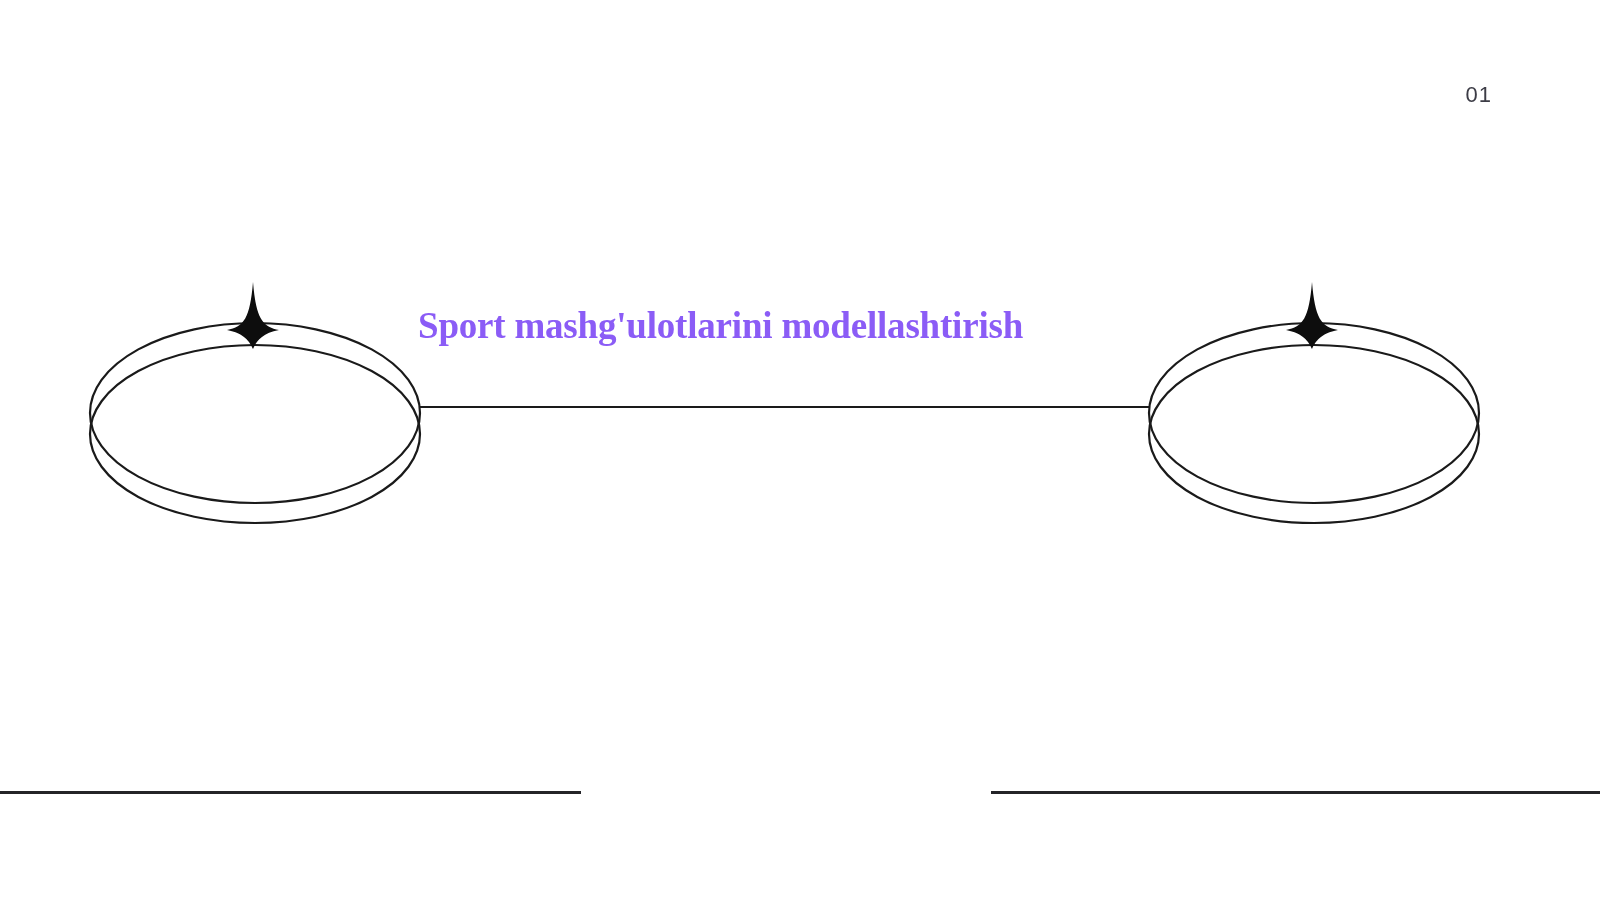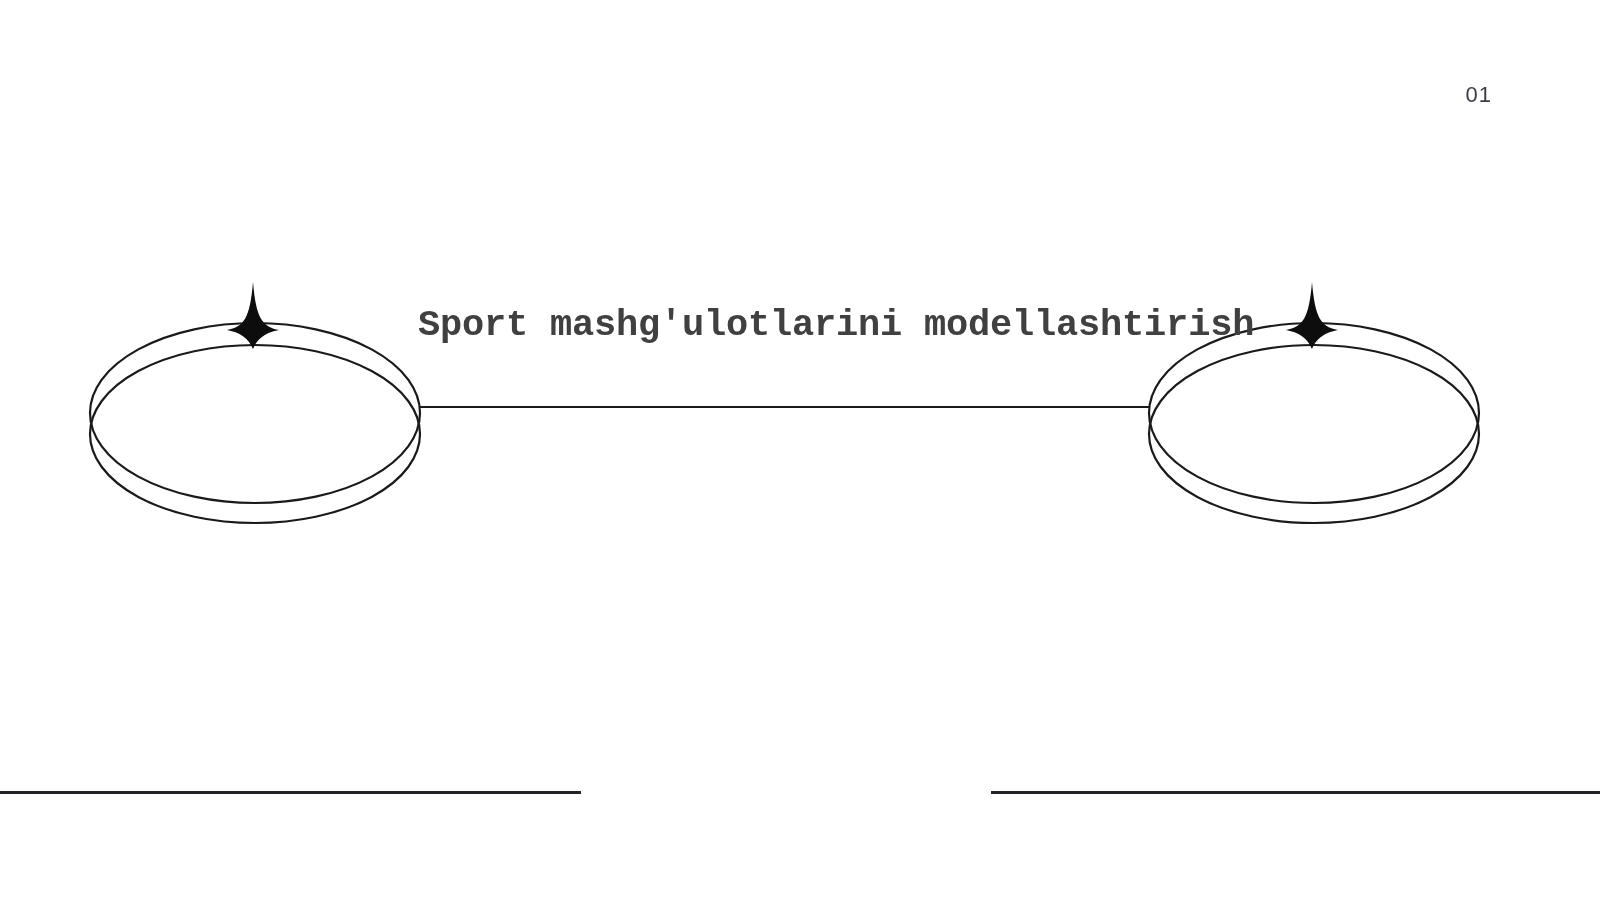--- a/index.html
+++ b/index.html
@@ -35,25 +35,25 @@
     letter-spacing: 1px;
     color: #3c3c46;
     line-height: 1;
     user-select: none;
   }
   .slide-title {
     position: absolute;
     left: 418px;
     top: 280px;
     width: 740px;
-    font-family: Liberation Mono, monospace;
+    font-family: Liberation Serif, serif;
     font-size: 37px;
     font-weight: 700;
     letter-spacing: -0.2px;
-    color: #404040;
+    color: #8b5cf6;
     line-height: 1.12;
     white-space: nowrap;
   }
 </style>
 </head>
 <body>
 
 <div id="slide">
 
   <svg id="slide-canvas" viewBox="0 0 1600 900" xmlns="http://www.w3.org/2000/svg">

